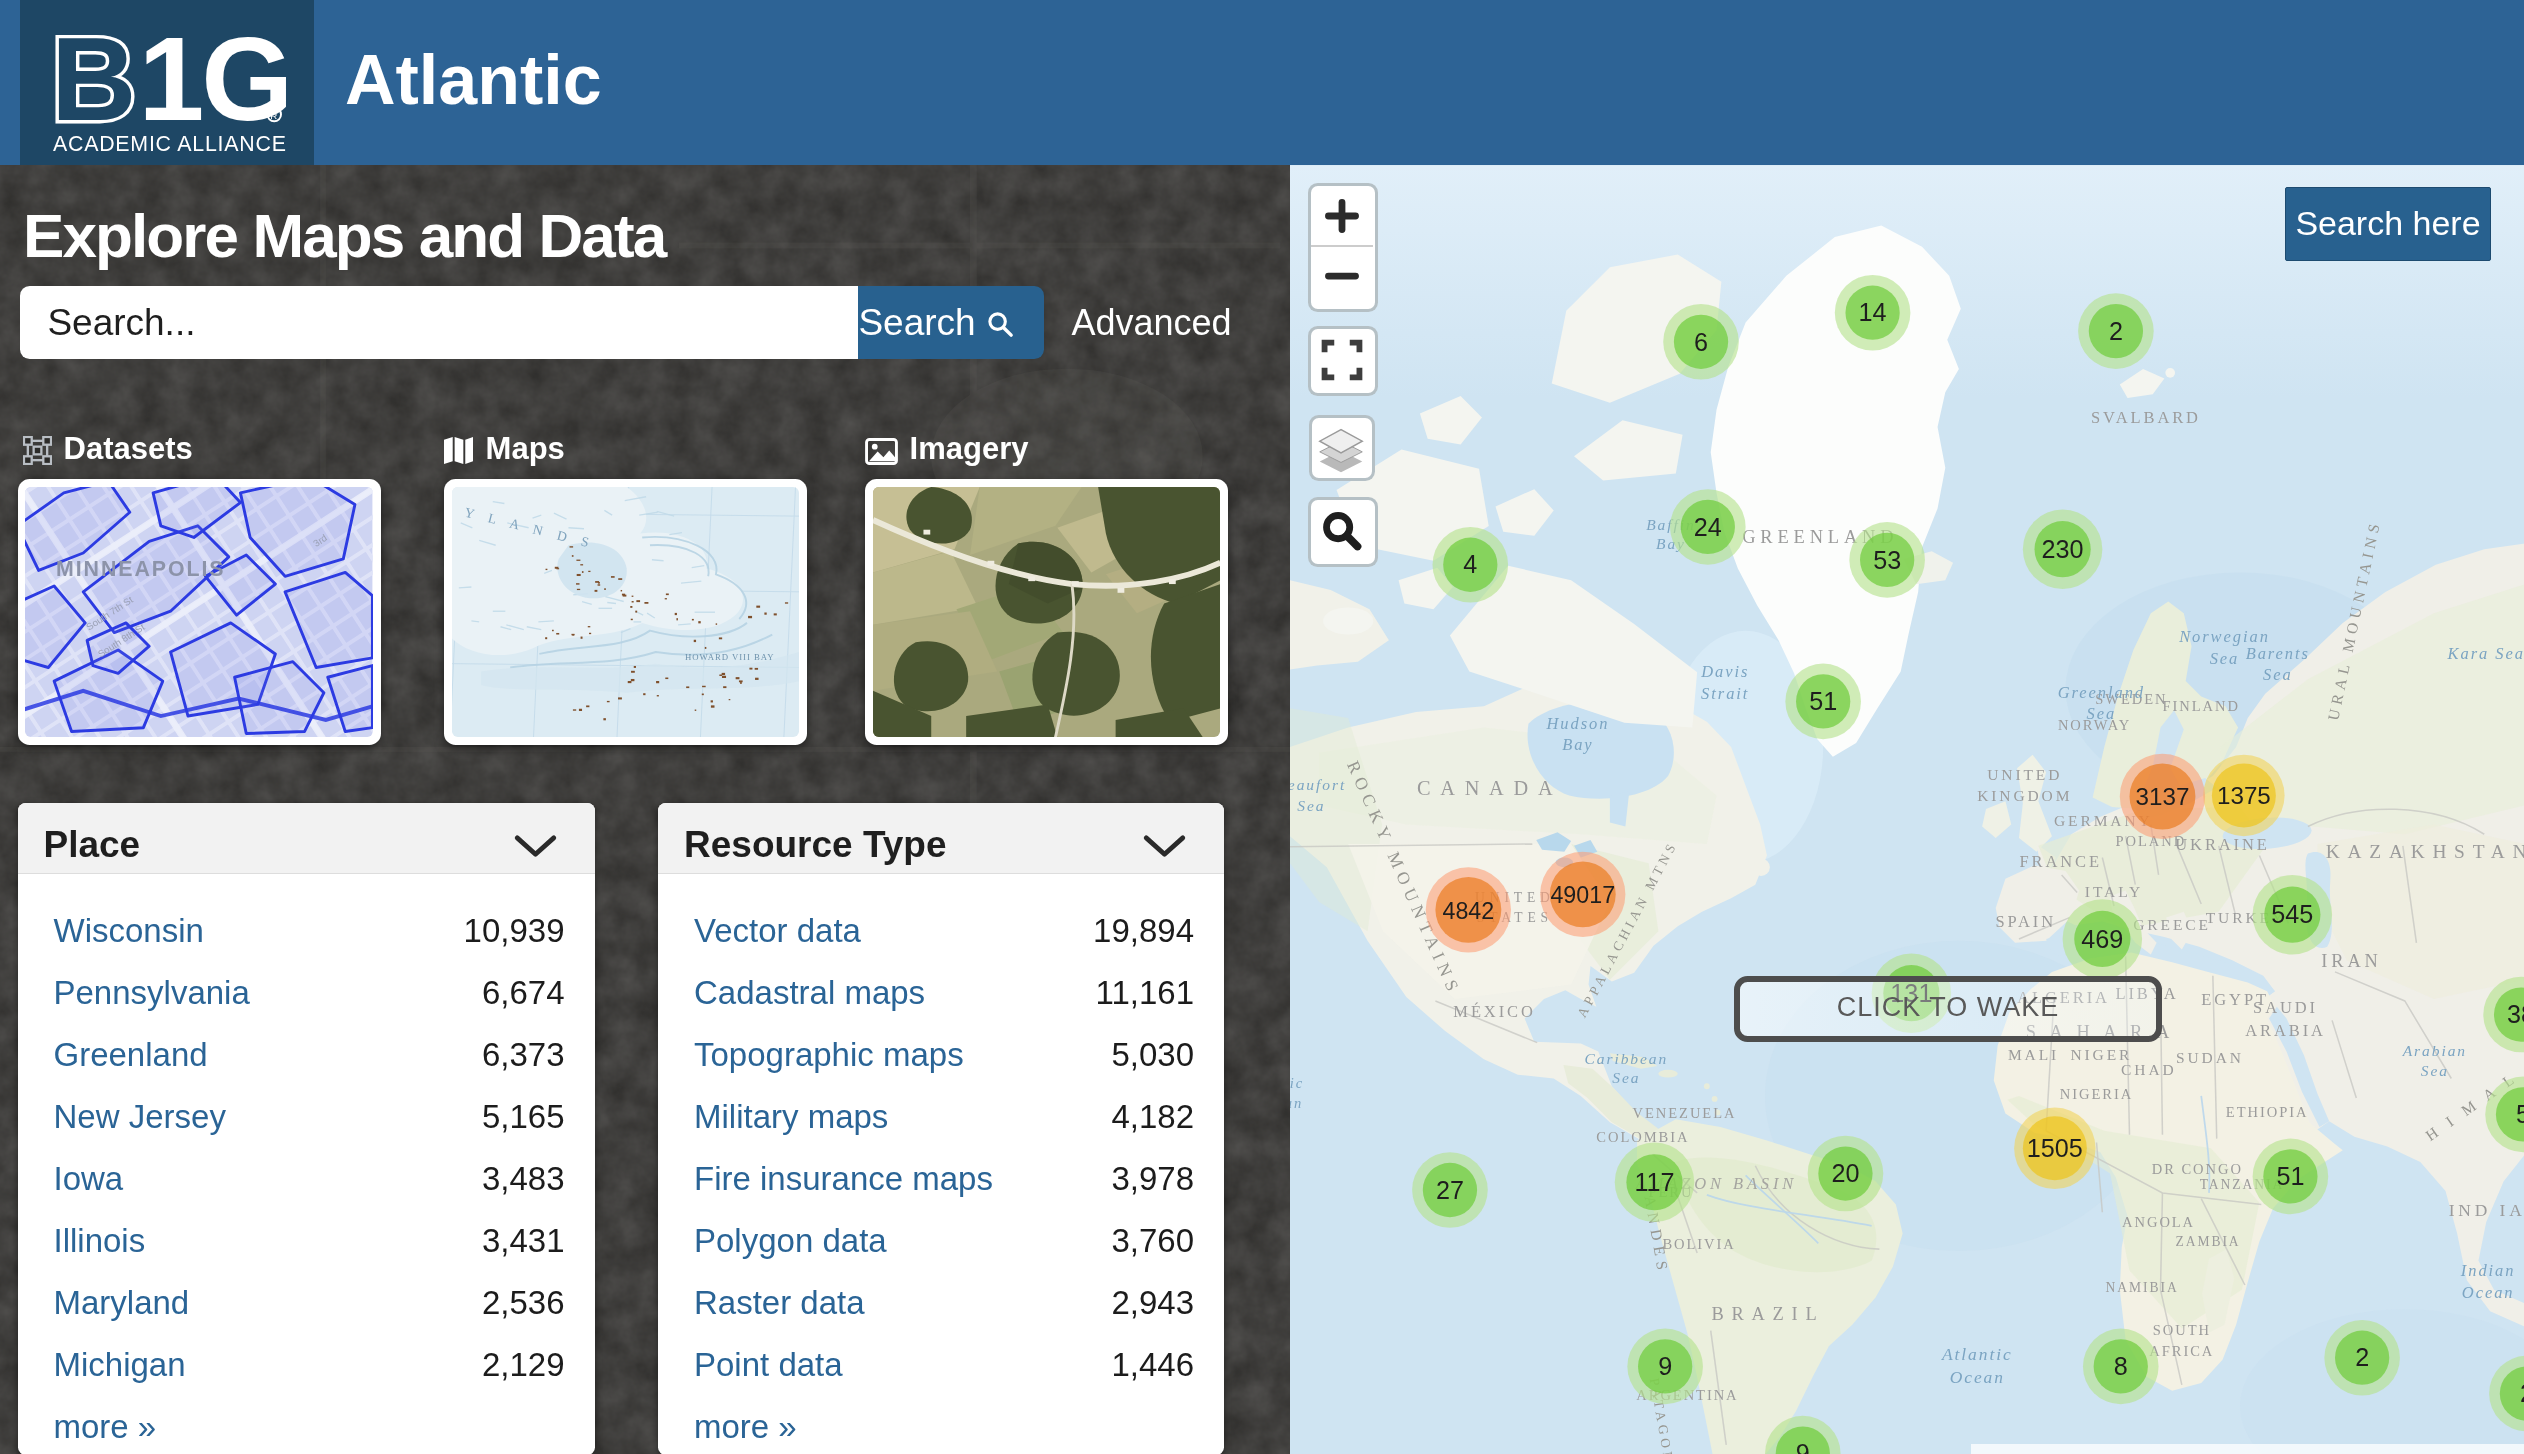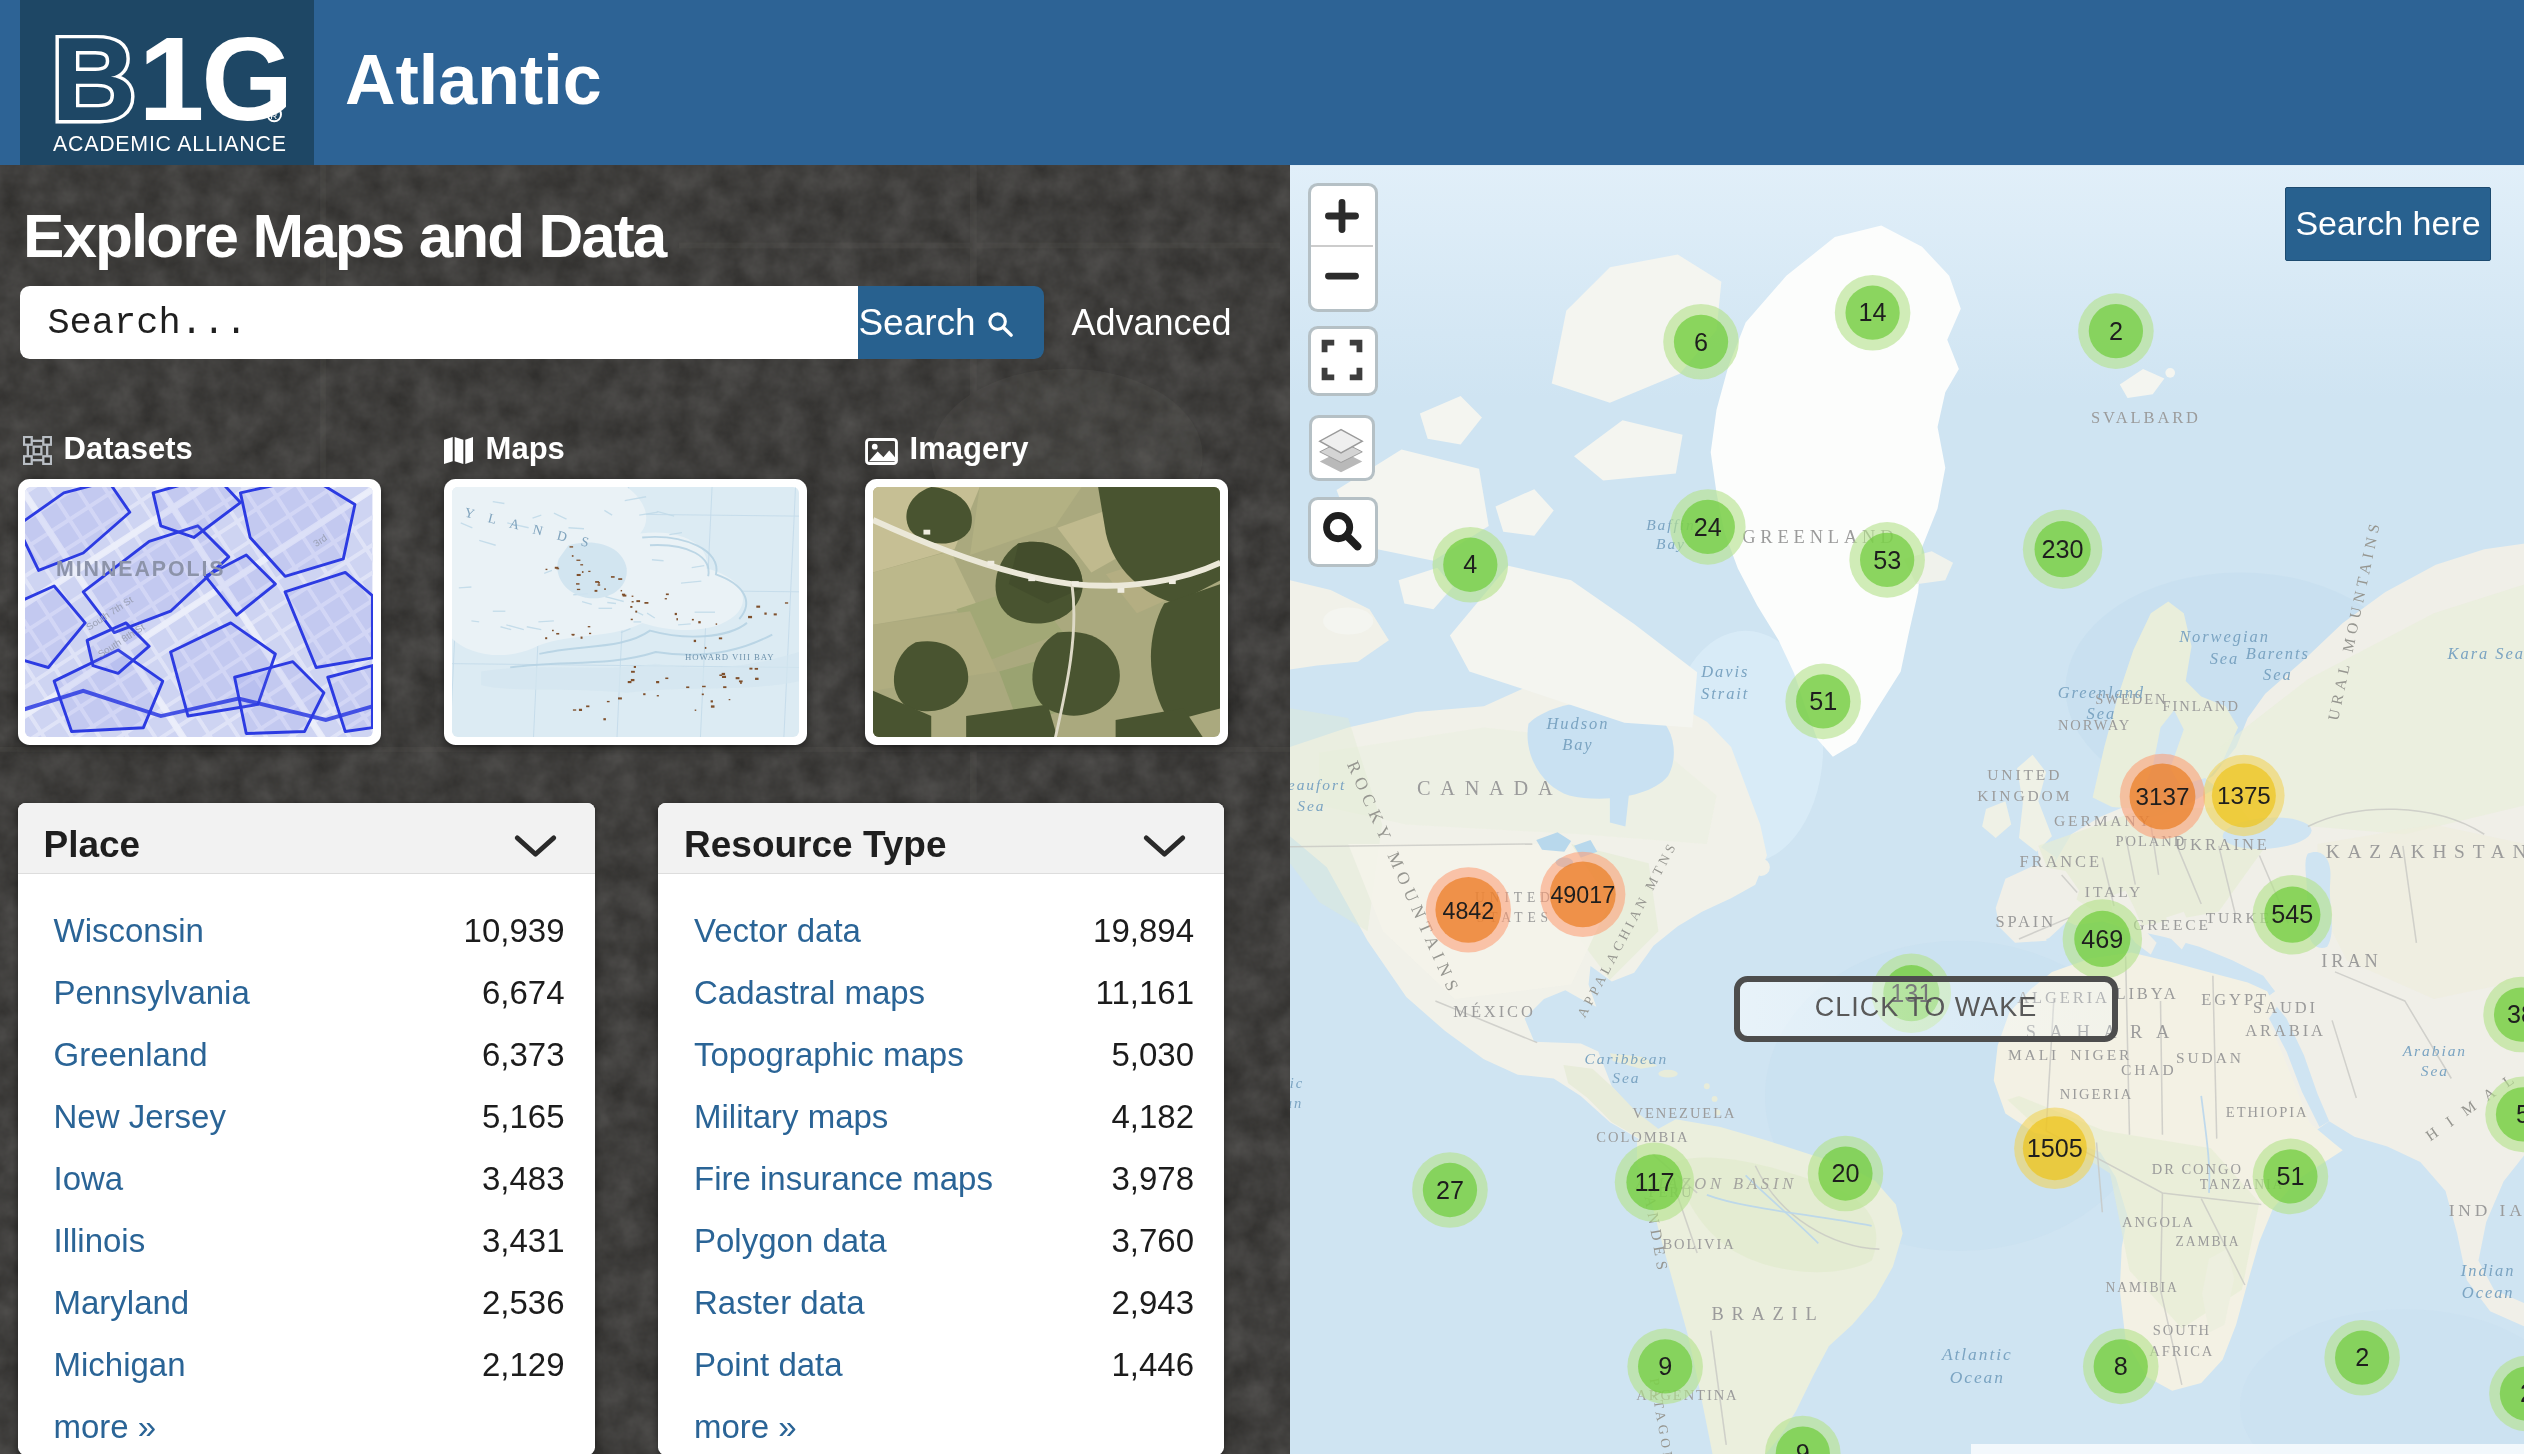--- a/index.html
+++ b/index.html
@@ -11,21 +11,21 @@
   #logobox { position:absolute; left:20.4px; top:0; width:294px; height:165px; background:#1e4765; }
   #brand { position:absolute; left:345px; top:0; height:165px; line-height:161px; color:#fff; font-size:70px; font-weight:bold; }
   #nav { position:absolute; right:38px; top:0; height:165px; line-height:169px; color:#fff; font-size:33px; }
   #nav span { margin-left:35px; }
 
   
   #left { position:absolute; left:0; top:165px; width:1290px; height:1290px; background:#2d2c2a; overflow:hidden; }
   #h1 { position:absolute; left:23px; top:35px; color:#fff; font-size:62px; font-weight:bold; letter-spacing:-1.9px; }
   #searchrow { position:absolute; left:20.4px; top:121px; }
   #sinput { position:absolute; left:0; top:0; width:838px; height:73px; background:#fff; border-radius:9.7px 0 0 9.7px; }
-  #sinput span { position:absolute; left:27px; top:15.5px; font-size:37px; color:#1f1f1f;font-family:Liberation Mono, monospace; }
+  #sinput span { position:absolute; left:27px; top:15.5px; font-size:37px; color:#1f1f1f; }
   #sbtn { position:absolute; left:838px; top:0; width:186px; height:73px; background:#28618f; border-radius:0 9.7px 9.7px 0; color:#fff; font-size:37px; text-align:left; line-height:73px; }
   #adv { position:absolute; left:1051px; top:15.5px; color:#fff; font-size:36px; }
 
   .cat { position:absolute; top:264px; color:#fff; font-size:31px; font-weight:bold; height:39px; line-height:39px; }
   .cat svg { vertical-align:-5.8px; margin-right:11.6px; }
 
   .thumb { position:absolute; top:314px; width:363px; height:266px; background:#fff; border-radius:11.6px; padding:7.8px; box-shadow:0 3.9px 9.7px rgba(0,0,0,0.5); }
   .thumb svg { width:100%; height:100%; border-radius:5.8px; display:block; }
 
   .panel { position:absolute; top:638px; background:#fff; border-radius:7.8px; box-shadow:0 2.9px 7.8px rgba(0,0,0,0.45); overflow:hidden; }
@@ -34,21 +34,21 @@
   .phead svg { position:absolute; right:37px; top:31px; }
   .prow { position:relative; height:62px; }
   .prow a { position:absolute; left:36px; top:0; color:#2a6496; font-size:33px; text-decoration:none; }
   .prow b { position:absolute; right:30px; top:0; color:#1c1c1c; font-size:33px; font-weight:normal; }
 
   
   #map { position:absolute; left:1290px; top:165px; width:1235px; height:1290px; background:#cfe4f2; overflow:hidden; }
 
   .lbtn { position:absolute; background:#fff; border:3.9px solid rgba(120,140,150,0.55); border-radius:9.7px; }
   #searchhere { position:absolute; left:995px; top:22px; width:206px; height:74px; background:#28618f; border:1.9px solid #1d4b70; border-radius:2px; color:#fff; font-size:34px; text-align:center; line-height:70px; }
-  #wake { position:absolute; left:444px; top:811px; width:384px; height:66px; border:6.8px solid #4d4d4d; border-radius:13.6px; background:linear-gradient(90deg, rgba(252,254,255,0.55), rgba(240,248,253,0.25)); color:#595959; font-size:27px; text-align:center; line-height:50px; letter-spacing:1px; }
+  #wake { position:absolute; left:444px; top:811px; width:428px; height:66px; border:6.8px solid #4d4d4d; border-radius:13.6px; background:linear-gradient(90deg, rgba(252,254,255,0.55), rgba(240,248,253,0.25)); color:#595959; font-size:27px; text-align:center; line-height:50px; letter-spacing:1px; }
   #attrib { position:absolute; right:0; bottom:0; width:554px; height:10.7px; background:rgba(255,255,255,0.75); }
 </style>
 </head>
 <body>
 <div id="page">
 
   <div id="header">
     <div id="logobox">
       <svg width="294" height="165" viewBox="0 0 303 170">
         <g>

